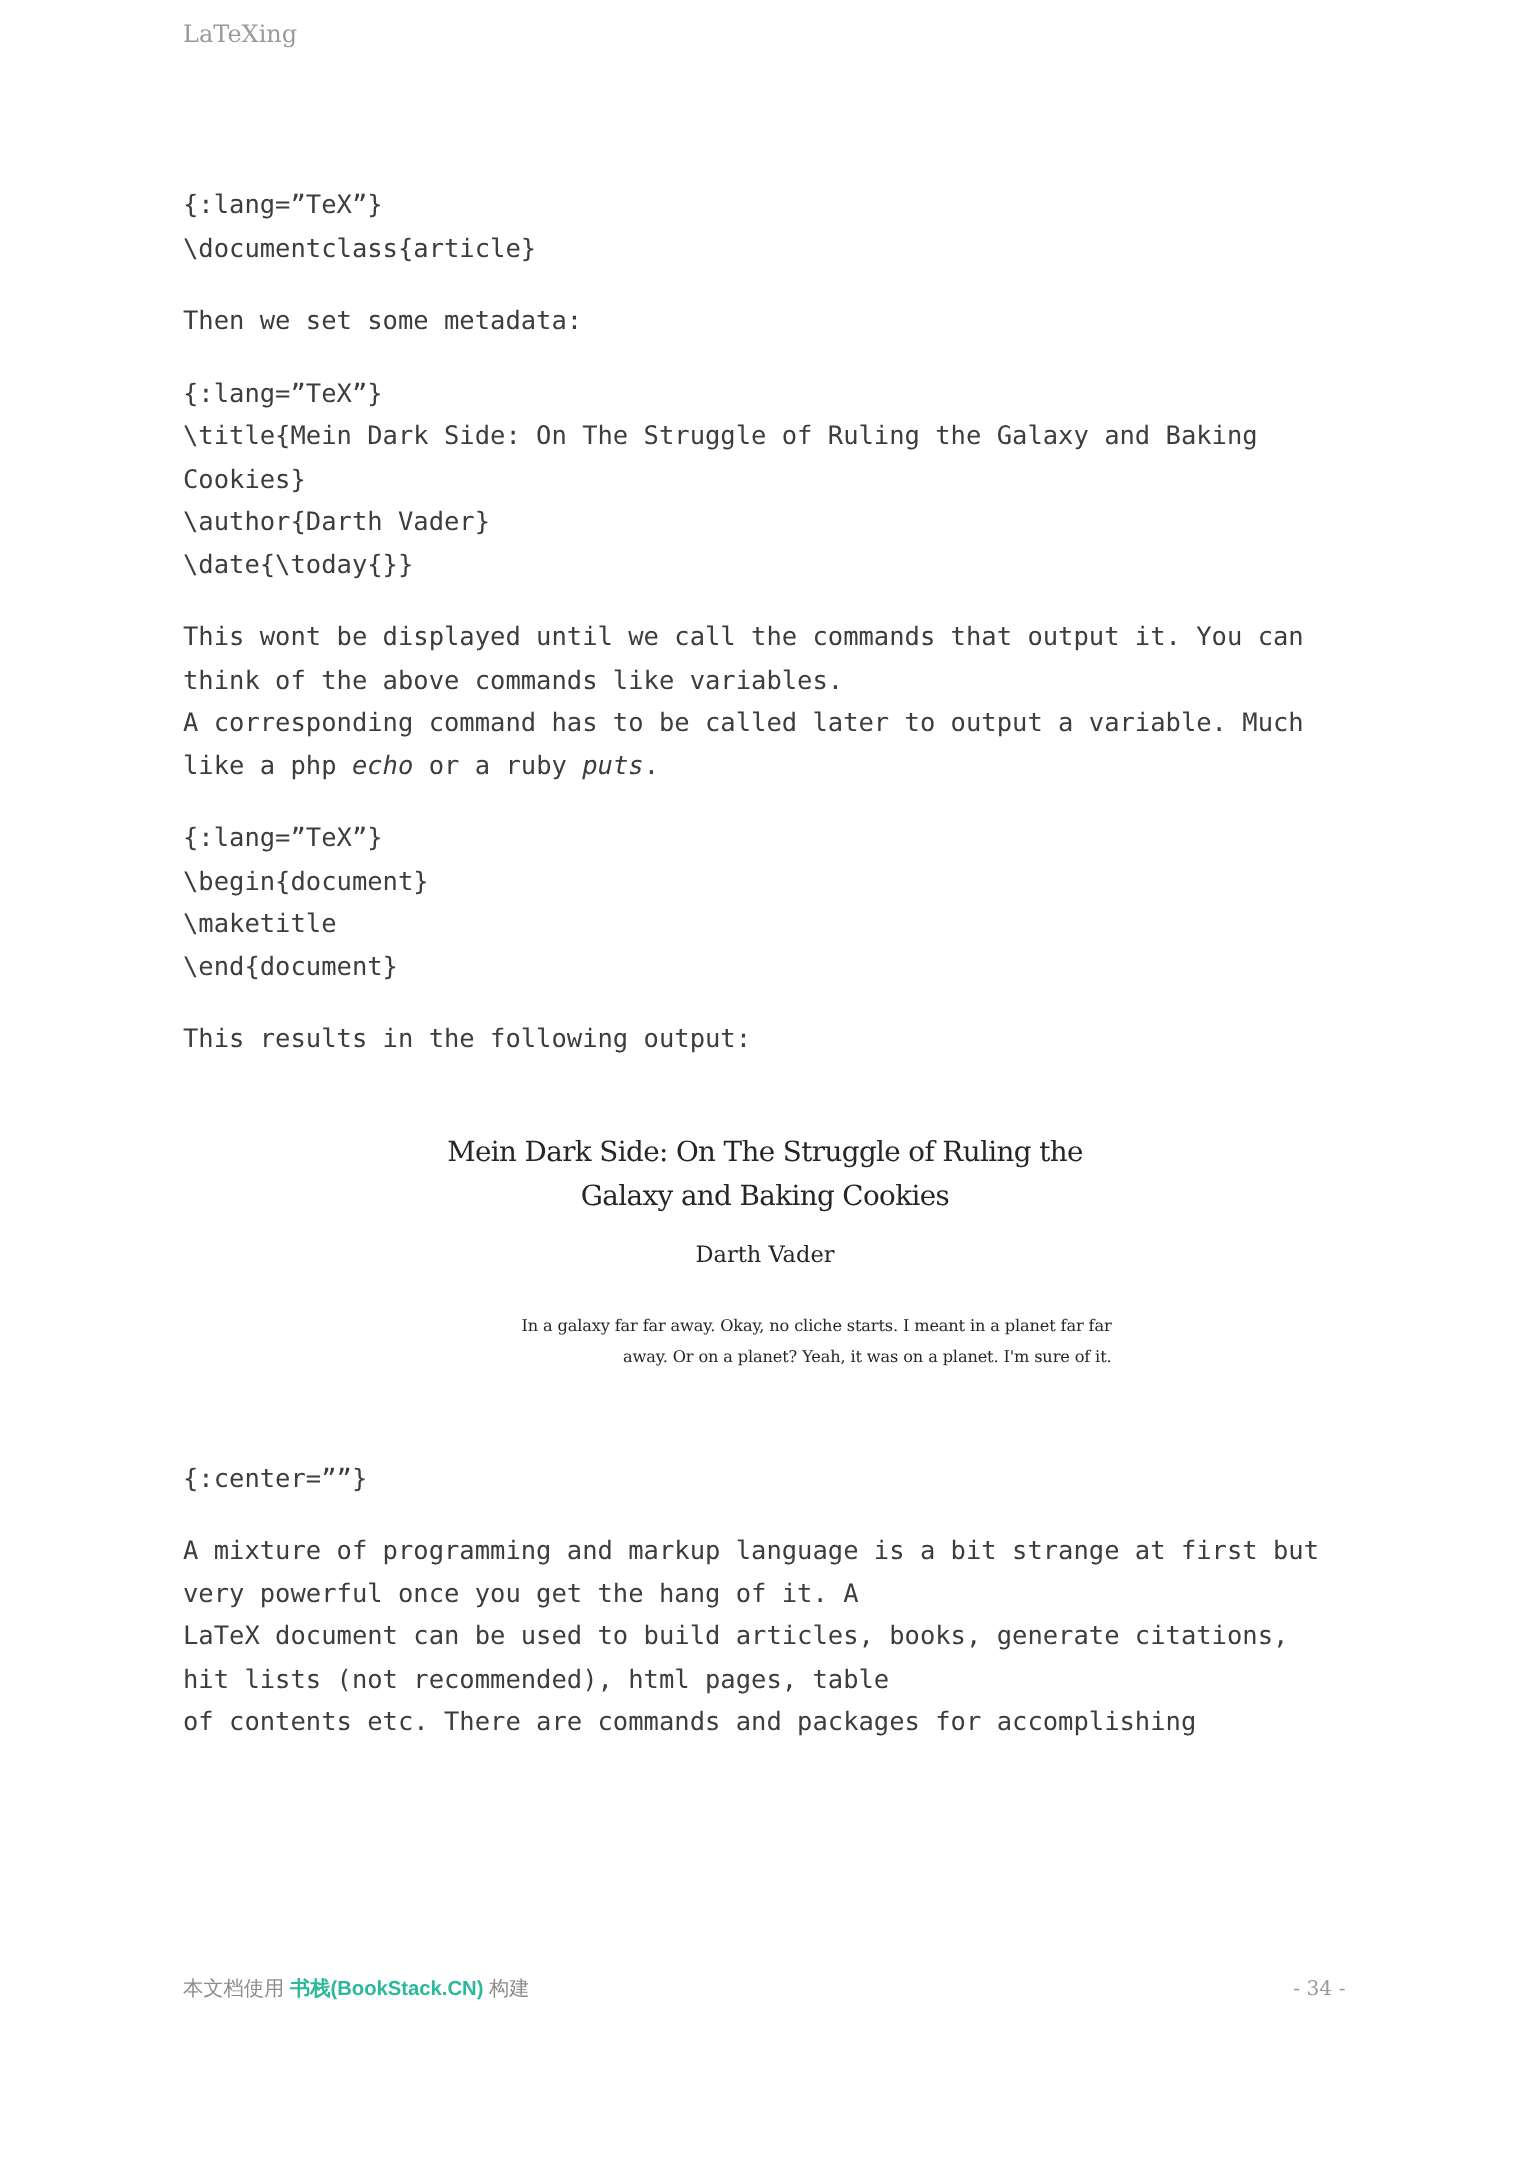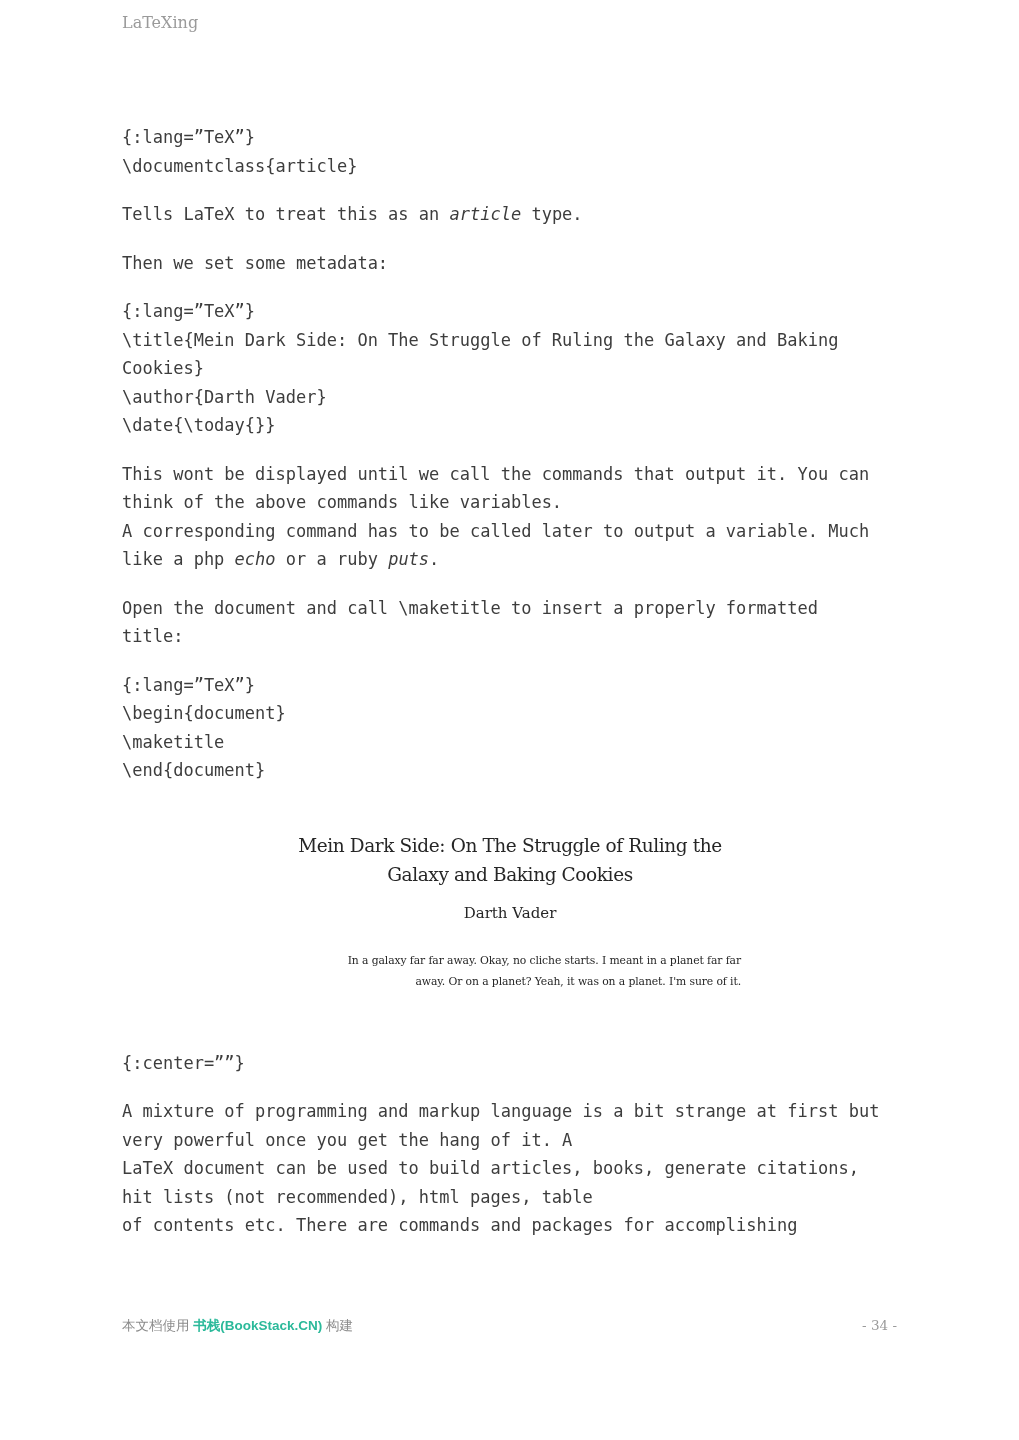--- a/index.html
+++ b/index.html
@@ -101,43 +101,41 @@
 
 <div class="page">
 
   <div class="running-header">LaTeXing</div>
 
   <main class="content">
 
     <pre class="code">{:lang=”TeX”}
 \documentclass{article}</pre>
 
-    <p class="para"><span>Tells LaTeX to treat this as an </span><em>article</em><span> type.</span></p>
 
     <p class="para">Then we set some metadata:</p>
 
     <pre class="code">{:lang=”TeX”}
 \title{Mein Dark Side: On The Struggle of Ruling the Galaxy and Baking
 Cookies}
 \author{Darth Vader}
 \date{\today{}}</pre>
 
     <p class="para"><span>This wont be displayed until we call the commands that output it. You can
 think of the above commands like variables.
 A corresponding command has to be called later to output a variable. Much
 like a php </span><em>echo</em><span> or a ruby </span><em>puts</em><span>.</span></p>
 
-    <p class="para">Open the document and call \maketitle to insert a properly formatted
-title:</p>
 
     <pre class="code">{:lang=”TeX”}
 \begin{document}
 \maketitle
 \end{document}</pre>
 
+    <p class="para">This results in the following output:</p>
 
     <section class="latex-output">
       <div class="latex-title">Mein Dark Side: On The Struggle of Ruling the
 Galaxy and Baking Cookies</div>
       <div class="latex-author">Darth Vader</div>
       <div class="latex-abstract">In a galaxy far far away. Okay, no cliche starts. I meant in a planet far far
 away. Or on a planet? Yeah, it was on a planet. I'm sure of it.</div>
     </section>
 
     <p class="para center-attr">{:center=””}</p>

